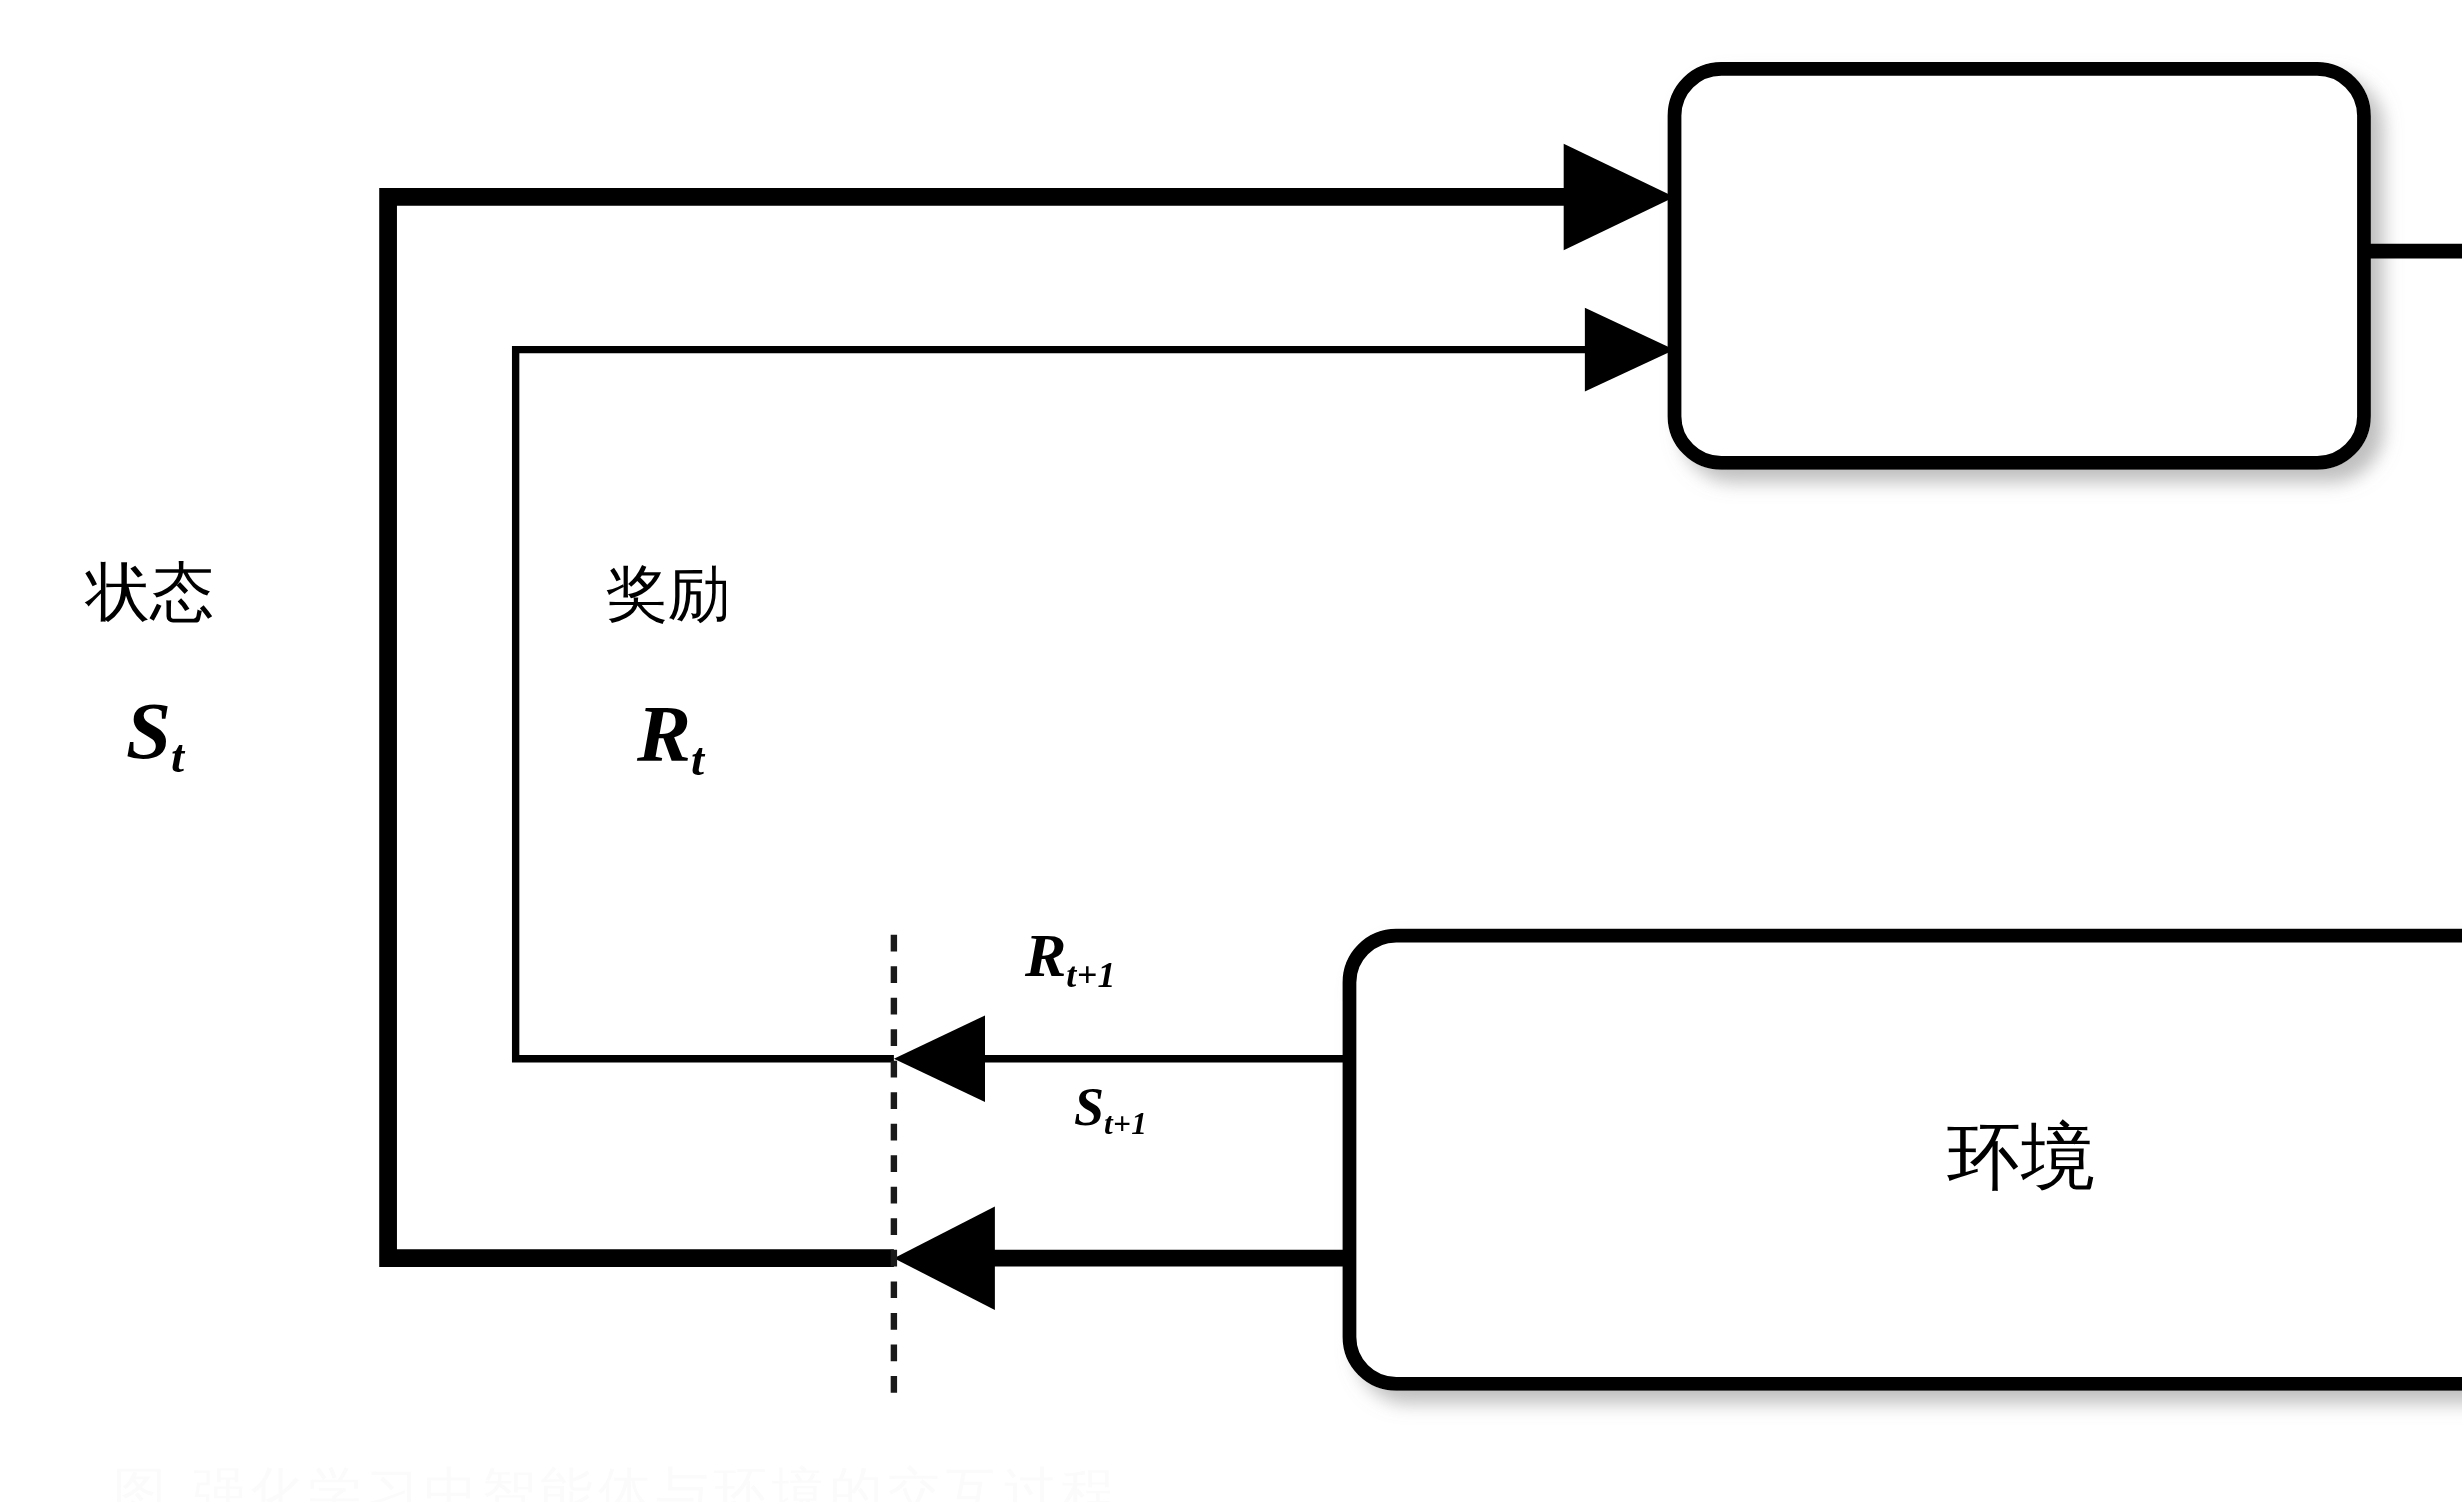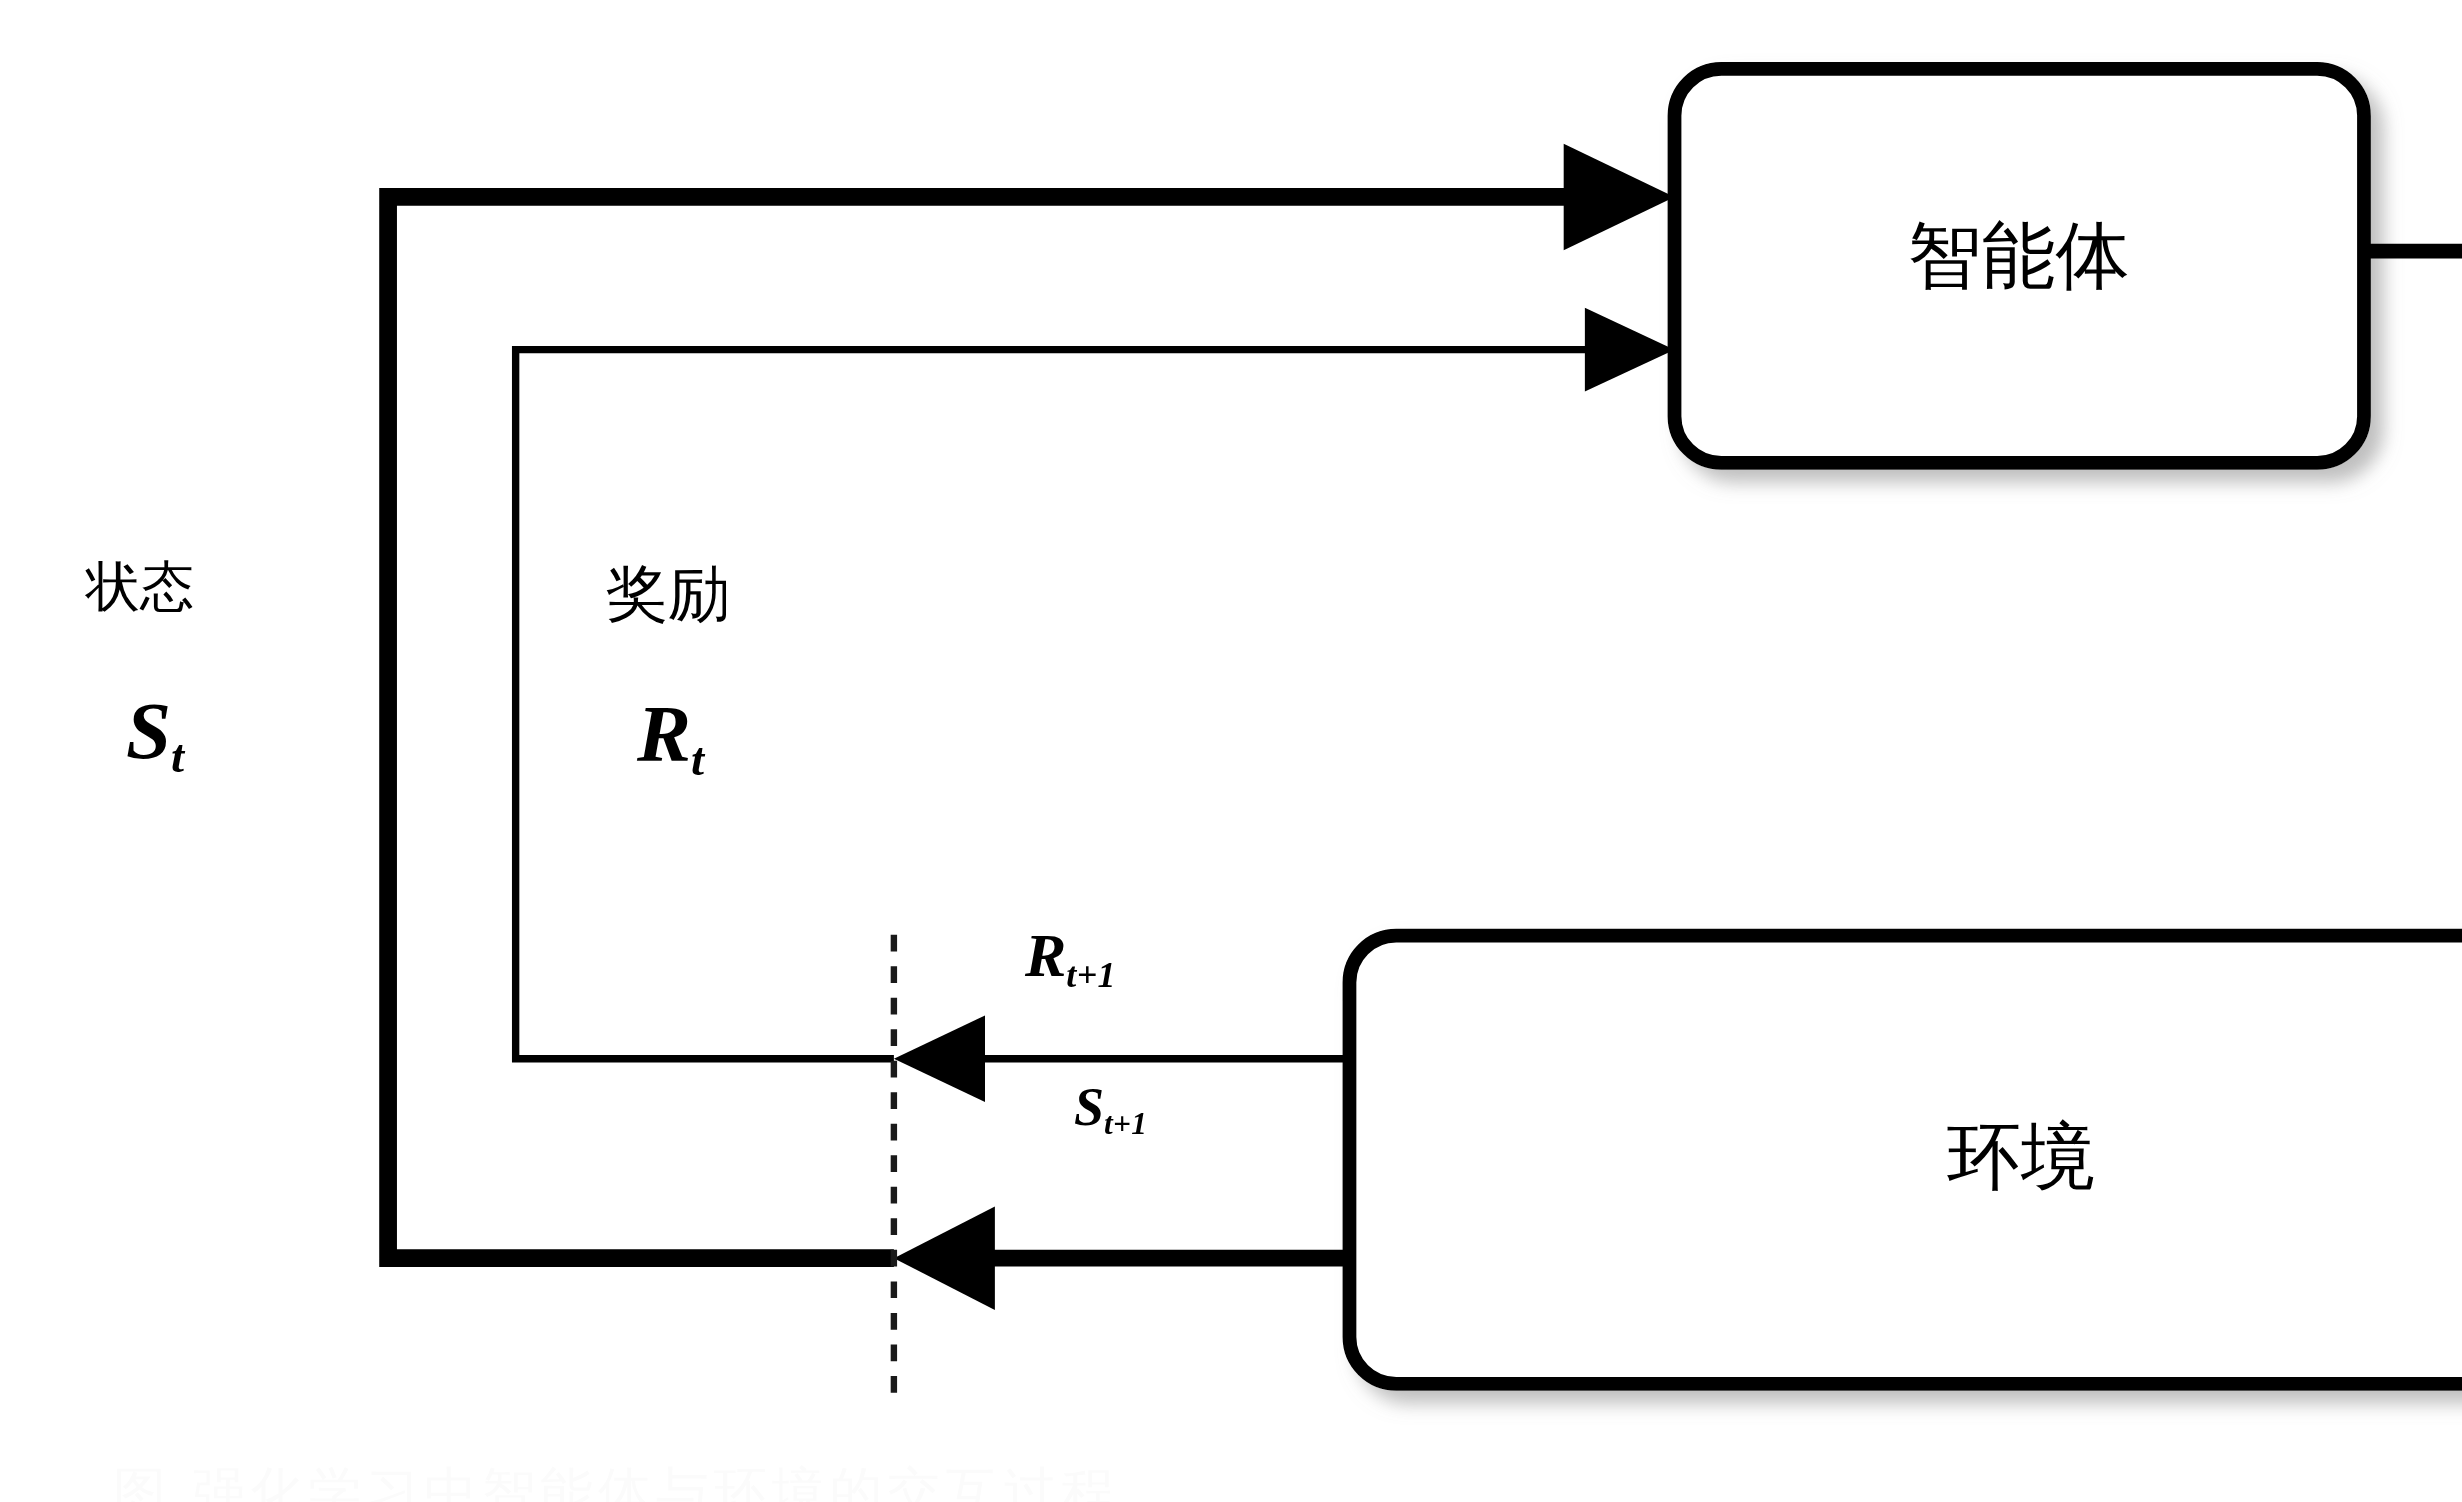--- a/index.html
+++ b/index.html
@@ -62,21 +62,21 @@
     text-align: center;
     font-size: 74px;
   }
   #environment-label {
     left: 1349px; top: 1118px;
     width: 1344px;
     text-align: center;
     font-size: 74px;
   }
   
-  #state-word   { left: 86px;  top: 559px; font-size: 54px; }
+  #state-word   { left: 86px;  top: 559px; font-size: 64px; }
   #state-sym    { left: 126px;  top: 689px; font-size: 81px; }
   #reward-word  { left: 606px; top: 561px; font-size: 62px; }
   #reward-sym   { left: 637px; top: 692px; font-size: 81px; }
   
   #reward-next-sym { left: 1025px; top: 923px; font-size: 62px; }
   #state-next-sym  { left: 1074px; top: 1079px; font-size: 54px; }
   
   #bottom-caption {
     left: 113px; top: 1464px;
     font-size: 53px;
@@ -132,21 +132,20 @@
 
     <g>
       <line x1="2740" y1="2555" x2="1960" y2="2555" stroke="#000000" stroke-width="34"></line>
       <polygon points="1815,2555 2020,2450 2020,2660" fill="#000000"></polygon>
     </g>
 
     <line x1="1815" y1="1898" x2="1815" y2="2842" stroke="#1a1a1a" stroke-width="13" stroke-dasharray="34 30" stroke-linecap="butt"></line>
 
   </svg>
 
-  <div class="lbl cjk" id="agent-label">智能体</div>
 
   <div class="lbl cjk" id="environment-label">环境</div>
 
   <div class="lbl cjk" id="state-word">状态</div>
 
   <div class="lbl math" id="state-sym"><span>S</span><span class="sub">t</span></div>
 
   <div class="lbl cjk" id="reward-word">奖励</div>
 
   <div class="lbl math" id="reward-sym"><span>R</span><span class="sub">t</span></div>

